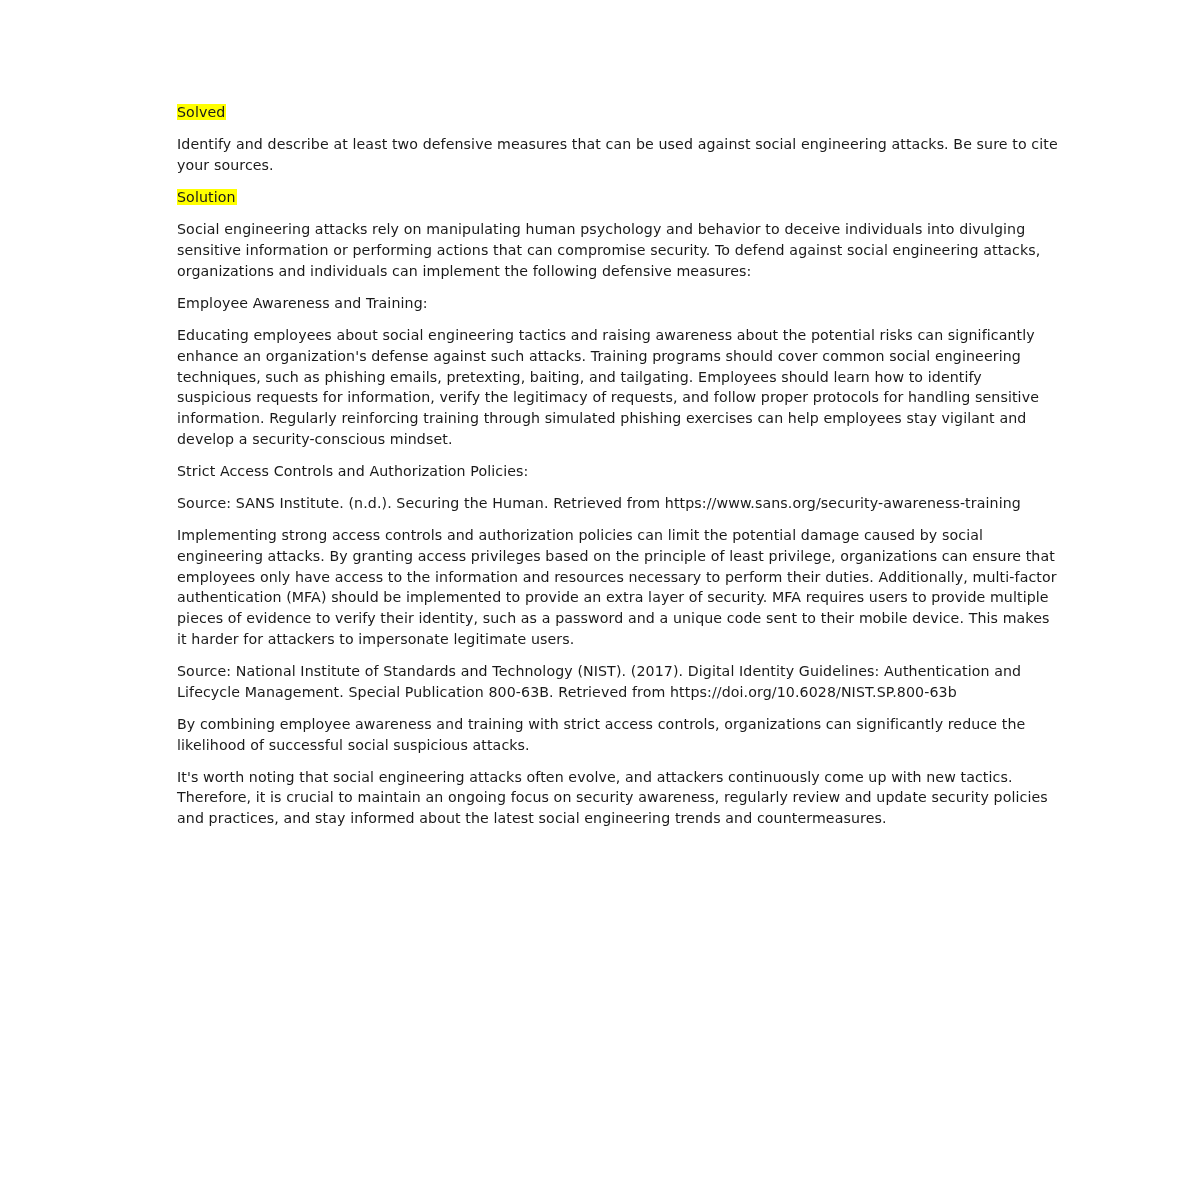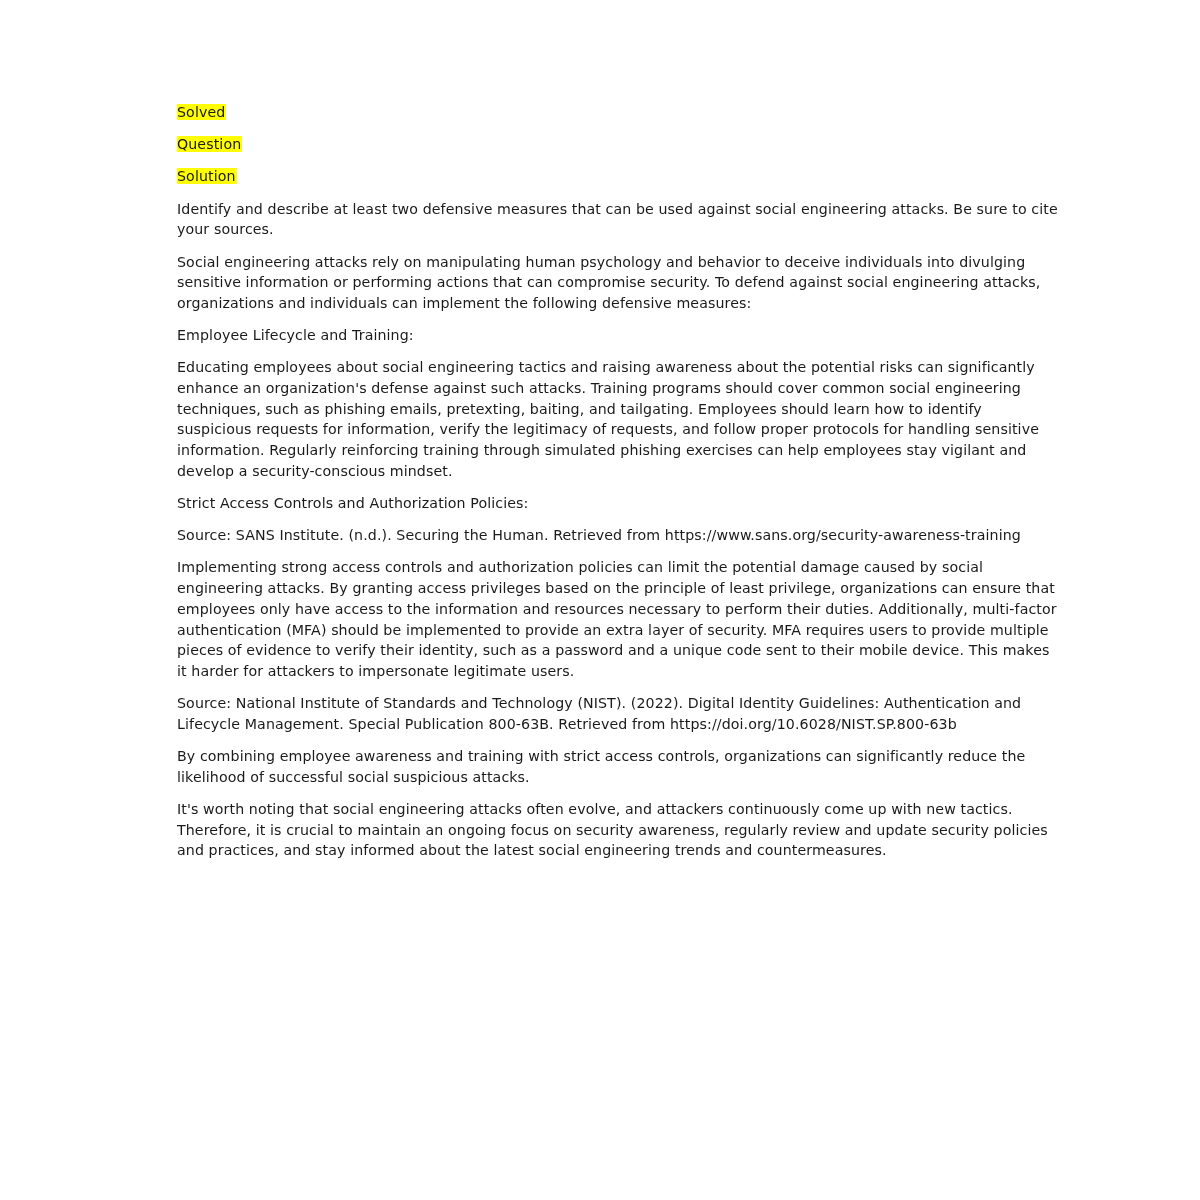--- a/index.html
+++ b/index.html
@@ -10,25 +10,24 @@
       color: #1a1a1a; letter-spacing: 0.1px;
     }
     .p { margin: 0 0 11.5px 0; padding-left: 32px; }
     .hl { background: #ffff00; display: inline; padding: 0 1px 0 0; }
   </style>
 </head>
 <body>
 
 <div class="page">
   <p class="p"><span class="hl">Solved</span></p>
-  <p class="p"><span class="hl">Question</span></p>
+  <p class="p">Identify and describe at least two defensive measures that can be used against social engineering attacks. Be sure to cite your sources.</p>
   <p class="p"><span class="hl">Solution</span></p>
-  <p class="p">Identify and describe at least two defensive measures that can be used against social engineering attacks. Be sure to cite your sources.</p>
   <p class="p">Social engineering attacks rely on manipulating human psychology and behavior to deceive individuals into divulging sensitive information or performing actions that can compromise security. To defend against social engineering attacks, organizations and individuals can implement the following defensive measures:</p>
-  <p class="p">Employee Lifecycle and Training:</p>
+  <p class="p">Employee Awareness and Training:</p>
   <p class="p">Educating employees about social engineering tactics and raising awareness about the potential risks can significantly enhance an organization's defense against such attacks. Training programs should cover common social engineering techniques, such as phishing emails, pretexting, baiting, and tailgating. Employees should learn how to identify suspicious requests for information, verify the legitimacy of requests, and follow proper protocols for handling sensitive information. Regularly reinforcing training through simulated phishing exercises can help employees stay vigilant and develop a security-conscious mindset.</p>
   <p class="p">Strict Access Controls and Authorization Policies:</p>
   <p class="p">Source: SANS Institute. (n.d.). Securing the Human. Retrieved from https://www.sans.org/security-awareness-training</p>
   <p class="p">Implementing strong access controls and authorization policies can limit the potential damage caused by social engineering attacks. By granting access privileges based on the principle of least privilege, organizations can ensure that employees only have access to the information and resources necessary to perform their duties. Additionally, multi-factor authentication (MFA) should be implemented to provide an extra layer of security. MFA requires users to provide multiple pieces of evidence to verify their identity, such as a password and a unique code sent to their mobile device. This makes it harder for attackers to impersonate legitimate users.</p>
-  <p class="p">Source: National Institute of Standards and Technology (NIST). (2022). Digital Identity Guidelines: Authentication and Lifecycle Management. Special Publication 800-63B. Retrieved from https://doi.org/10.6028/NIST.SP.800-63b</p>
+  <p class="p">Source: National Institute of Standards and Technology (NIST). (2017). Digital Identity Guidelines: Authentication and Lifecycle Management. Special Publication 800-63B. Retrieved from https://doi.org/10.6028/NIST.SP.800-63b</p>
   <p class="p">By combining employee awareness and training with strict access controls, organizations can significantly reduce the likelihood of successful social suspicious attacks.</p>
   <p class="p">It's worth noting that social engineering attacks often evolve, and attackers continuously come up with new tactics. Therefore, it is crucial to maintain an ongoing focus on security awareness, regularly review and update security policies and practices, and stay informed about the latest social engineering trends and countermeasures.</p>
 </div>
 
 </body></html>

